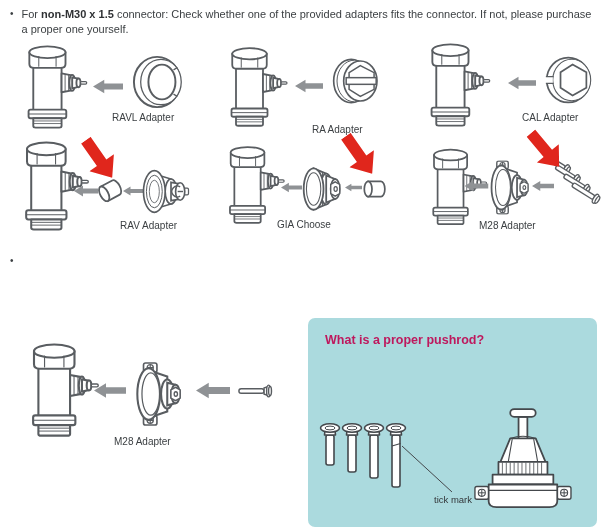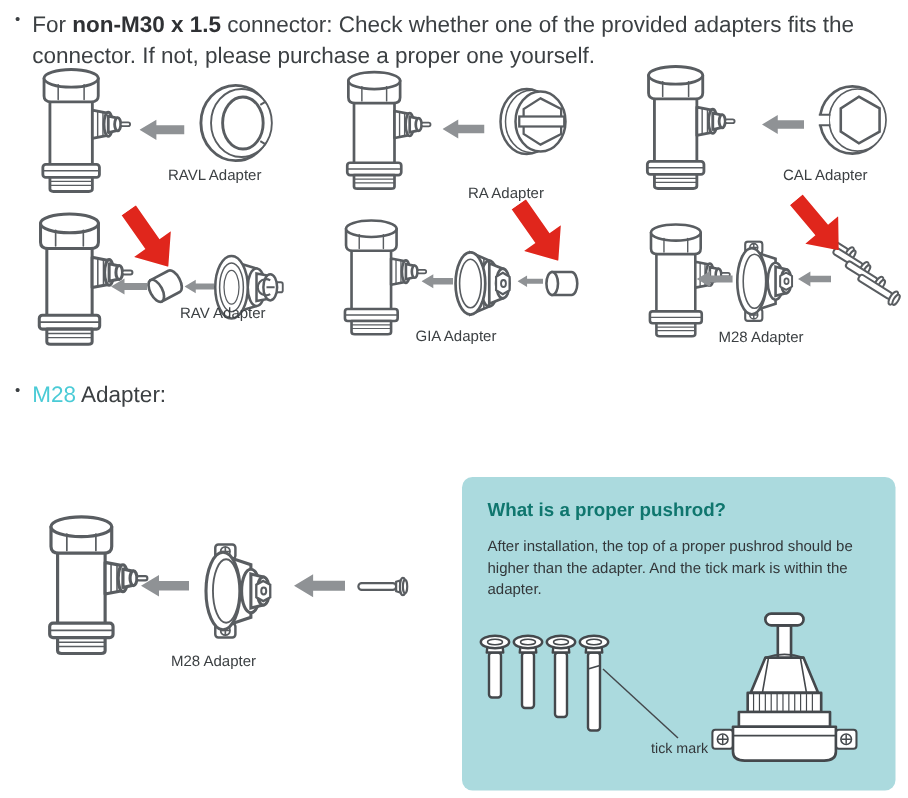--- a/index.html
+++ b/index.html
@@ -1,25 +1,25 @@
 <!DOCTYPE html>
 <html><head>
 <meta charset="utf-8">
 <style>
   html,body{margin:0;padding:0;background:#fff;}
   body{width:605px;height:532px;font-family:"Liberation Sans",sans-serif;color:#3c4043;}
   .page{position:relative;width:605px;height:532px;background:#fff;overflow:hidden;}
   .abs{position:absolute;}
-  .note{font-size:15px;line-height:1.38;color:#3c4043;margin:0;}
+  .note{font-size:11px;line-height:1.38;color:#3c4043;margin:0;}
   .bullet{font-size:10px;line-height:14px;color:#3c4043;}
   .label{position:absolute;font-size:10px;color:#3c4043;text-align:left;white-space:nowrap;}
   .accent{color:#4acbd6;}
   b{color:#2f3134;}
   .infobox{position:absolute;left:308px;top:318px;width:289px;height:209px;background:#abdade;border-radius:7px;}
-  .infobox h3{position:absolute;left:17px;top:15px;margin:0;font-size:12.5px;color:#0f766e;}
+  .infobox h3{position:absolute;left:17px;top:15px;margin:0;font-size:12.5px;color:#be185d;}
   .infobox p{position:absolute;left:17px;top:40px;width:258px;margin:0;font-size:10px;line-height:1.45;color:#33373a;}
   .ticklabel{position:absolute;left:96px;top:176px;width:68px;text-align:right;font-size:9.5px;color:#33373a;}
   svg{display:block;overflow:visible;}
 </style>
 </head>
 <body>
 
 <svg width="0" height="0" style="position:absolute">
   <defs>
     <symbol id="sym-valve" viewBox="0 0 100 112">
@@ -199,41 +199,41 @@
     </svg>
   <svg class="abs" style="left:98px;top:179px;transform:rotate(-28deg)" width="25" height="23" viewBox="0 0 28 24">
       <use href="#sym-cyl"></use>
     </svg>
   <svg class="abs" style="left:123px;top:185px" width="20" height="12" viewBox="0 0 40 20">
       <use href="#sym-arrow"></use>
     </svg>
   <svg class="abs" style="left:141px;top:165px" width="50" height="53" viewBox="0 0 60 54">
       <use href="#sym-rav"></use>
     </svg>
-  <div class="label" style="left:120px;top:204px;width:92px">RAV Adapter</div>
+  <div class="label" style="left:120px;top:220px;width:92px">RAV Adapter</div>
 
   <svg class="abs" style="left:211px;top:143px" width="76" height="82" viewBox="0 0 100 112">
       <use href="#sym-valve"></use>
     </svg>
   <svg class="abs" style="left:281px;top:182px" width="21" height="11" viewBox="0 0 40 20">
       <use href="#sym-arrow"></use>
     </svg>
   <svg class="abs" style="left:301px;top:164px" width="45" height="50" viewBox="0 0 50 54">
       <use href="#sym-gia"></use>
     </svg>
   <svg class="abs" style="left:345px;top:182px" width="17" height="11" viewBox="0 0 40 20">
       <use href="#sym-arrow"></use>
     </svg>
   <svg class="abs" style="left:363px;top:178px" width="24" height="22" viewBox="0 0 28 24">
       <use href="#sym-cyl"></use>
     </svg>
   <svg class="abs" style="left:344px;top:132px;transform:rotate(-35deg)" width="30" height="46" viewBox="0 0 26 40">
       <use href="#sym-red-arrow"></use>
     </svg>
-  <div class="label" style="left:277px;top:219px;width:92px">GIA Adapter</div>
+  <div class="label" style="left:277px;top:219px;width:92px">GIA Choose</div>
 
   <svg class="abs" style="left:416px;top:140px" width="72" height="92" viewBox="0 0 100 112">
       <use href="#sym-valve"></use>
     </svg>
   <svg class="abs" style="left:464px;top:180px" width="25" height="12" viewBox="0 0 40 20">
       <use href="#sym-arrow"></use>
     </svg>
   <svg class="abs" style="left:488px;top:160px" width="44" height="55" viewBox="0 0 50 62">
       <use href="#sym-m28"></use>
     </svg>
@@ -265,21 +265,20 @@
     </g>
   </svg>
   <svg class="abs" style="left:530px;top:128px;transform:rotate(-40deg)" width="30" height="44" viewBox="0 0 26 40">
       <use href="#sym-red-arrow"></use>
     </svg>
   <div class="label" style="left:479px;top:220px;width:92px">M28 Adapter</div>
 
   <div class="abs" style="left:10px;top:254px;width:586px;display:flex">
     <span class="bullet">•</span>
     <div style="margin-left:8px">
-      <p class="note"><span class="accent">M28</span><span> Adapter:</span></p>
     </div>
   </div>
 
   <svg class="abs" style="left:12px;top:338px" width="88" height="102" viewBox="0 0 100 112">
       <use href="#sym-valve"></use>
     </svg>
   <svg class="abs" style="left:94px;top:382px" width="32" height="17" viewBox="0 0 40 20">
       <use href="#sym-arrow"></use>
     </svg>
   <svg class="abs" style="left:130px;top:362px" width="58" height="64" viewBox="0 0 50 62">
@@ -288,21 +287,20 @@
   <svg class="abs" style="left:196px;top:382px" width="34" height="17" viewBox="0 0 40 20">
       <use href="#sym-arrow"></use>
     </svg>
   <svg class="abs" style="left:238px;top:382px" width="36" height="18" viewBox="0 0 40 18">
       <use href="#sym-pushrod-h"></use>
     </svg>
   <div class="label" style="left:114px;top:436px;width:95px">M28 Adapter</div>
 
   <div class="infobox">
     <h3>What is a proper pushrod?</h3>
-    <p>After installation, the top of a proper pushrod should be higher than the adapter. And the tick mark is within the adapter.</p>
 
     <svg class="abs" style="left:8px;top:102px" width="150" height="80" viewBox="0 0 150 80">
       <g fill="#fff" stroke="#44484c" stroke-width="1.6" stroke-linejoin="round">
         <g>
             <rect x="10" y="15" width="8" height="30" rx="2"></rect>
             <path d="M9 10 L8.5 15 H19.5 L19 10 Z"></path>
             <ellipse cx="14" cy="8" rx="9.5" ry="4.2"></ellipse>
             <ellipse cx="14" cy="8" rx="5" ry="1.9" stroke-width="1"></ellipse>
           </g>
         <g>

